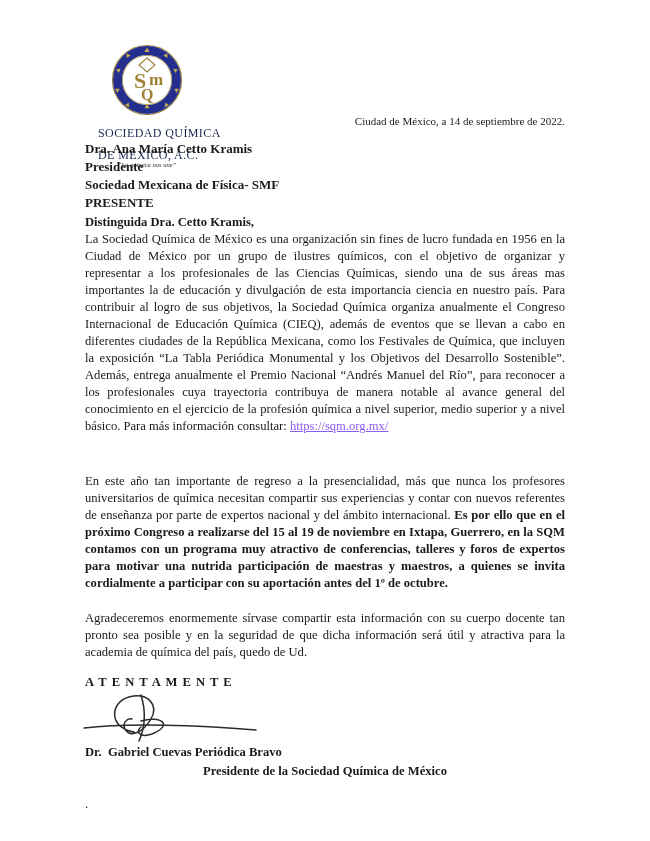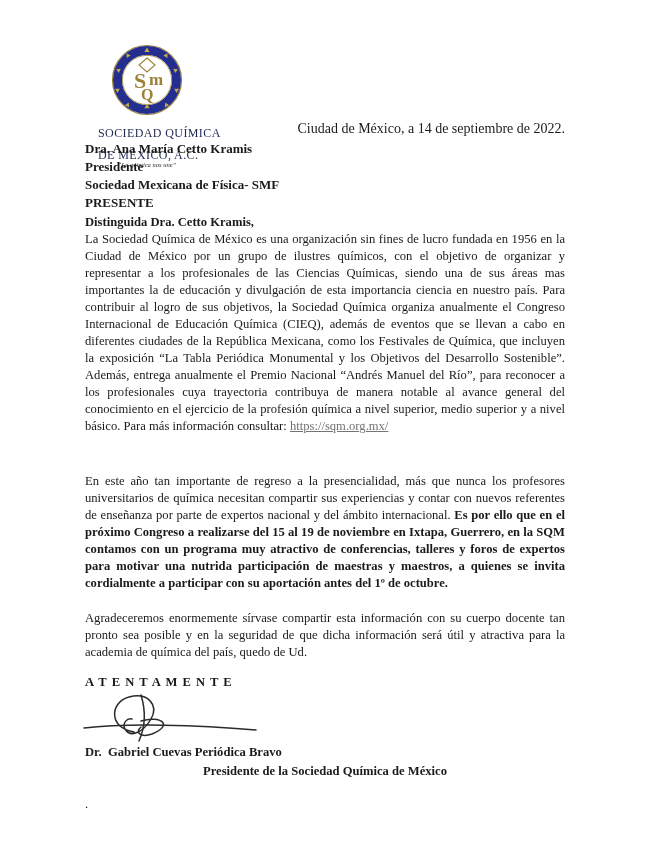--- a/index.html
+++ b/index.html
@@ -36,22 +36,22 @@
     font-style: italic;
     color: #2a2a2a;
     line-height: 9px;
     white-space: nowrap;
   }
 
   
   .date-line {
     position: absolute;
     right: 85px;
-    top: 121px;
-    font-size: 14px;
+    top: 115px;
+    font-size: 11px;
     text-align: right;
     white-space: nowrap;
   }
 
   
   .recipient {
     position: absolute;
     left: 85px;
     top: 140px;
     font-size: 13px;
@@ -67,21 +67,21 @@
     width: 480px;
     font-size: 12.6px;
     line-height: 17px;
   }
   .salutation { font-weight: bold; margin: 0 0 0 0; text-align: left; }
   .para { text-align: justify; margin: 0; }
   .para-1 { margin-top: 0; }
   .para-2 { margin-top: 38px; }
   .para-3 { margin-top: 18px; }
   .bold-run { font-weight: bold; }
-  a.site-link { color: #737373; text-decoration: underline; cursor: pointer; }
+  a.site-link { color: #8b5cf6; text-decoration: underline; cursor: pointer; }
 
   
   .atentamente { font-weight: bold; margin-top: 13px; text-align: left; letter-spacing: 1px; }
   .signature-wrap { margin: 1px 0 0 -3px; height: 52px; }
   .signer-name  { font-weight: bold; text-align: left; white-space: pre-wrap; }
   .signer-title { font-weight: bold; text-align: center; margin-top: 2px; }
   .trailing-mark { margin-top: 16px; text-align: left; }
 </style>
 </head>
 <body>

